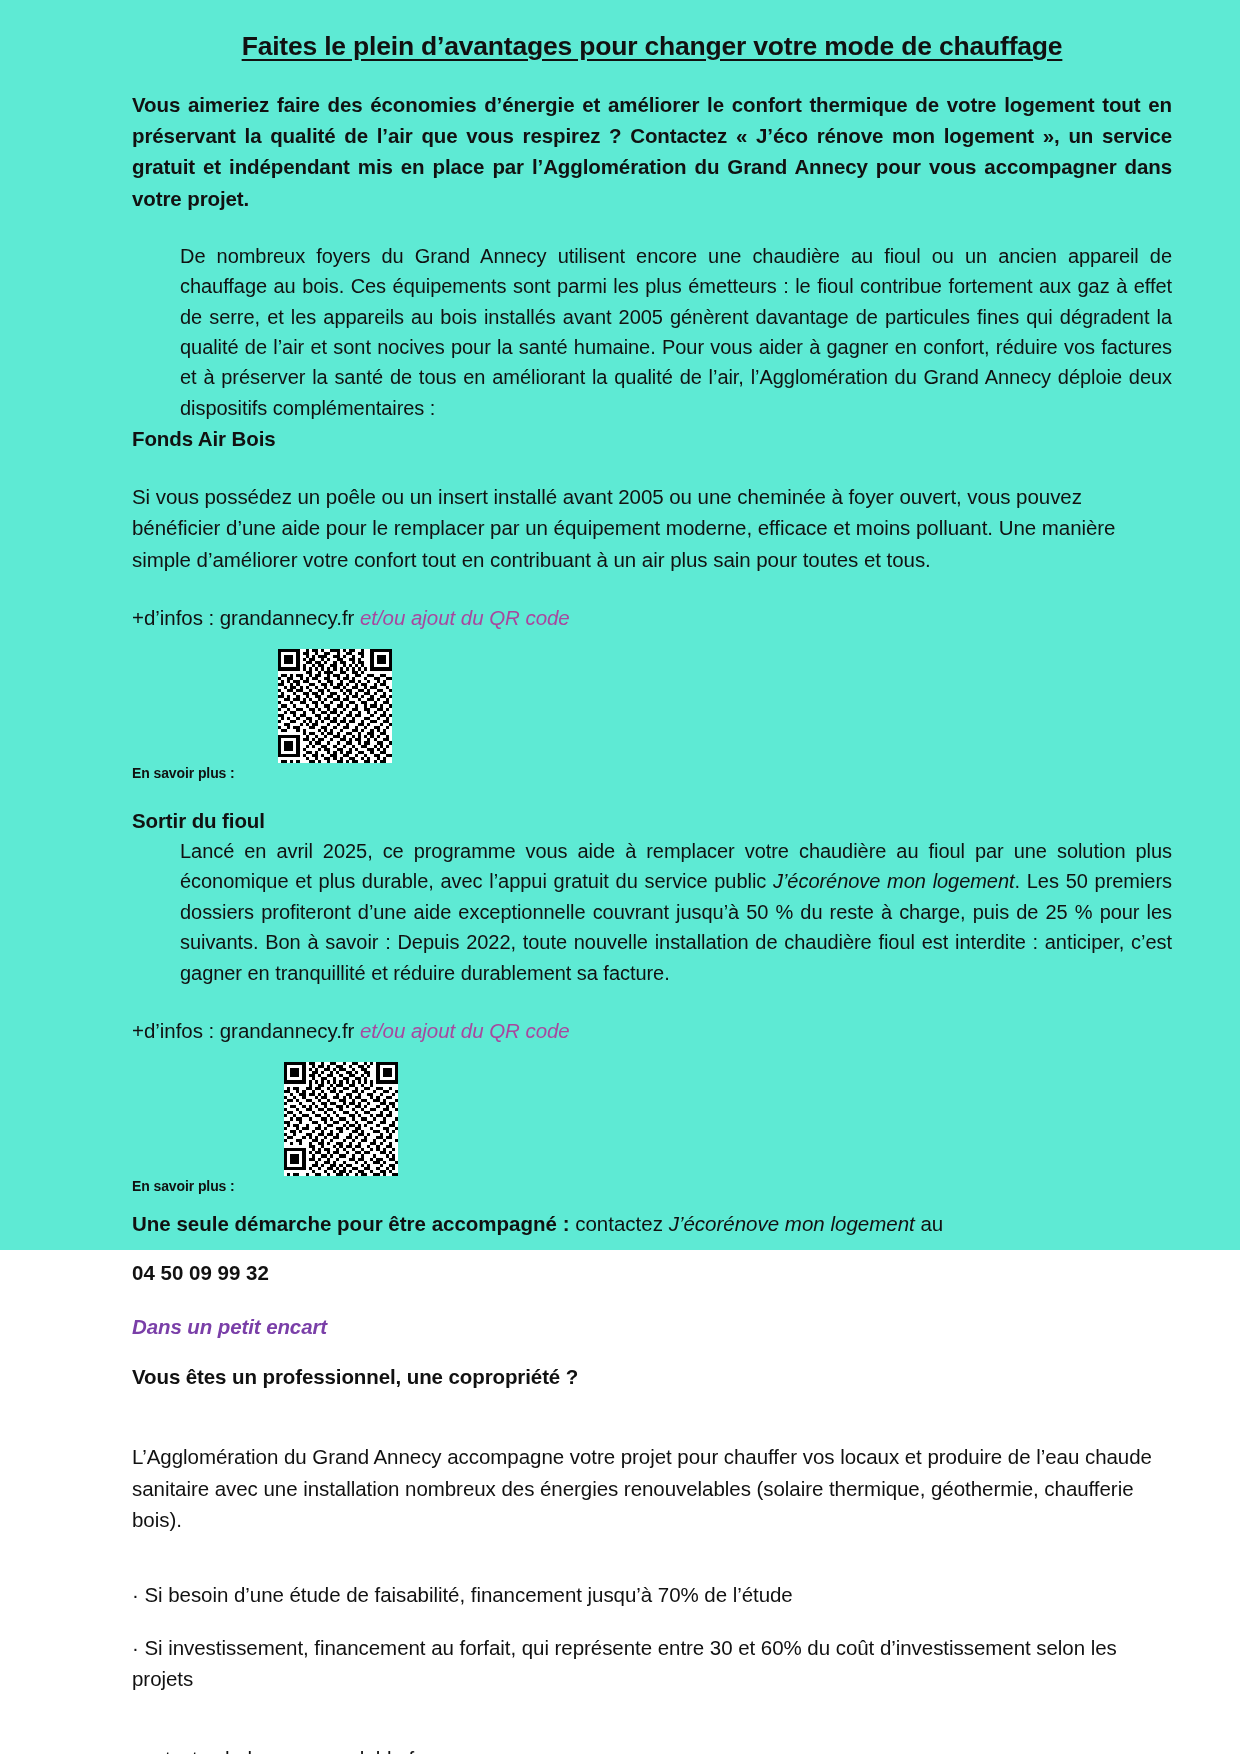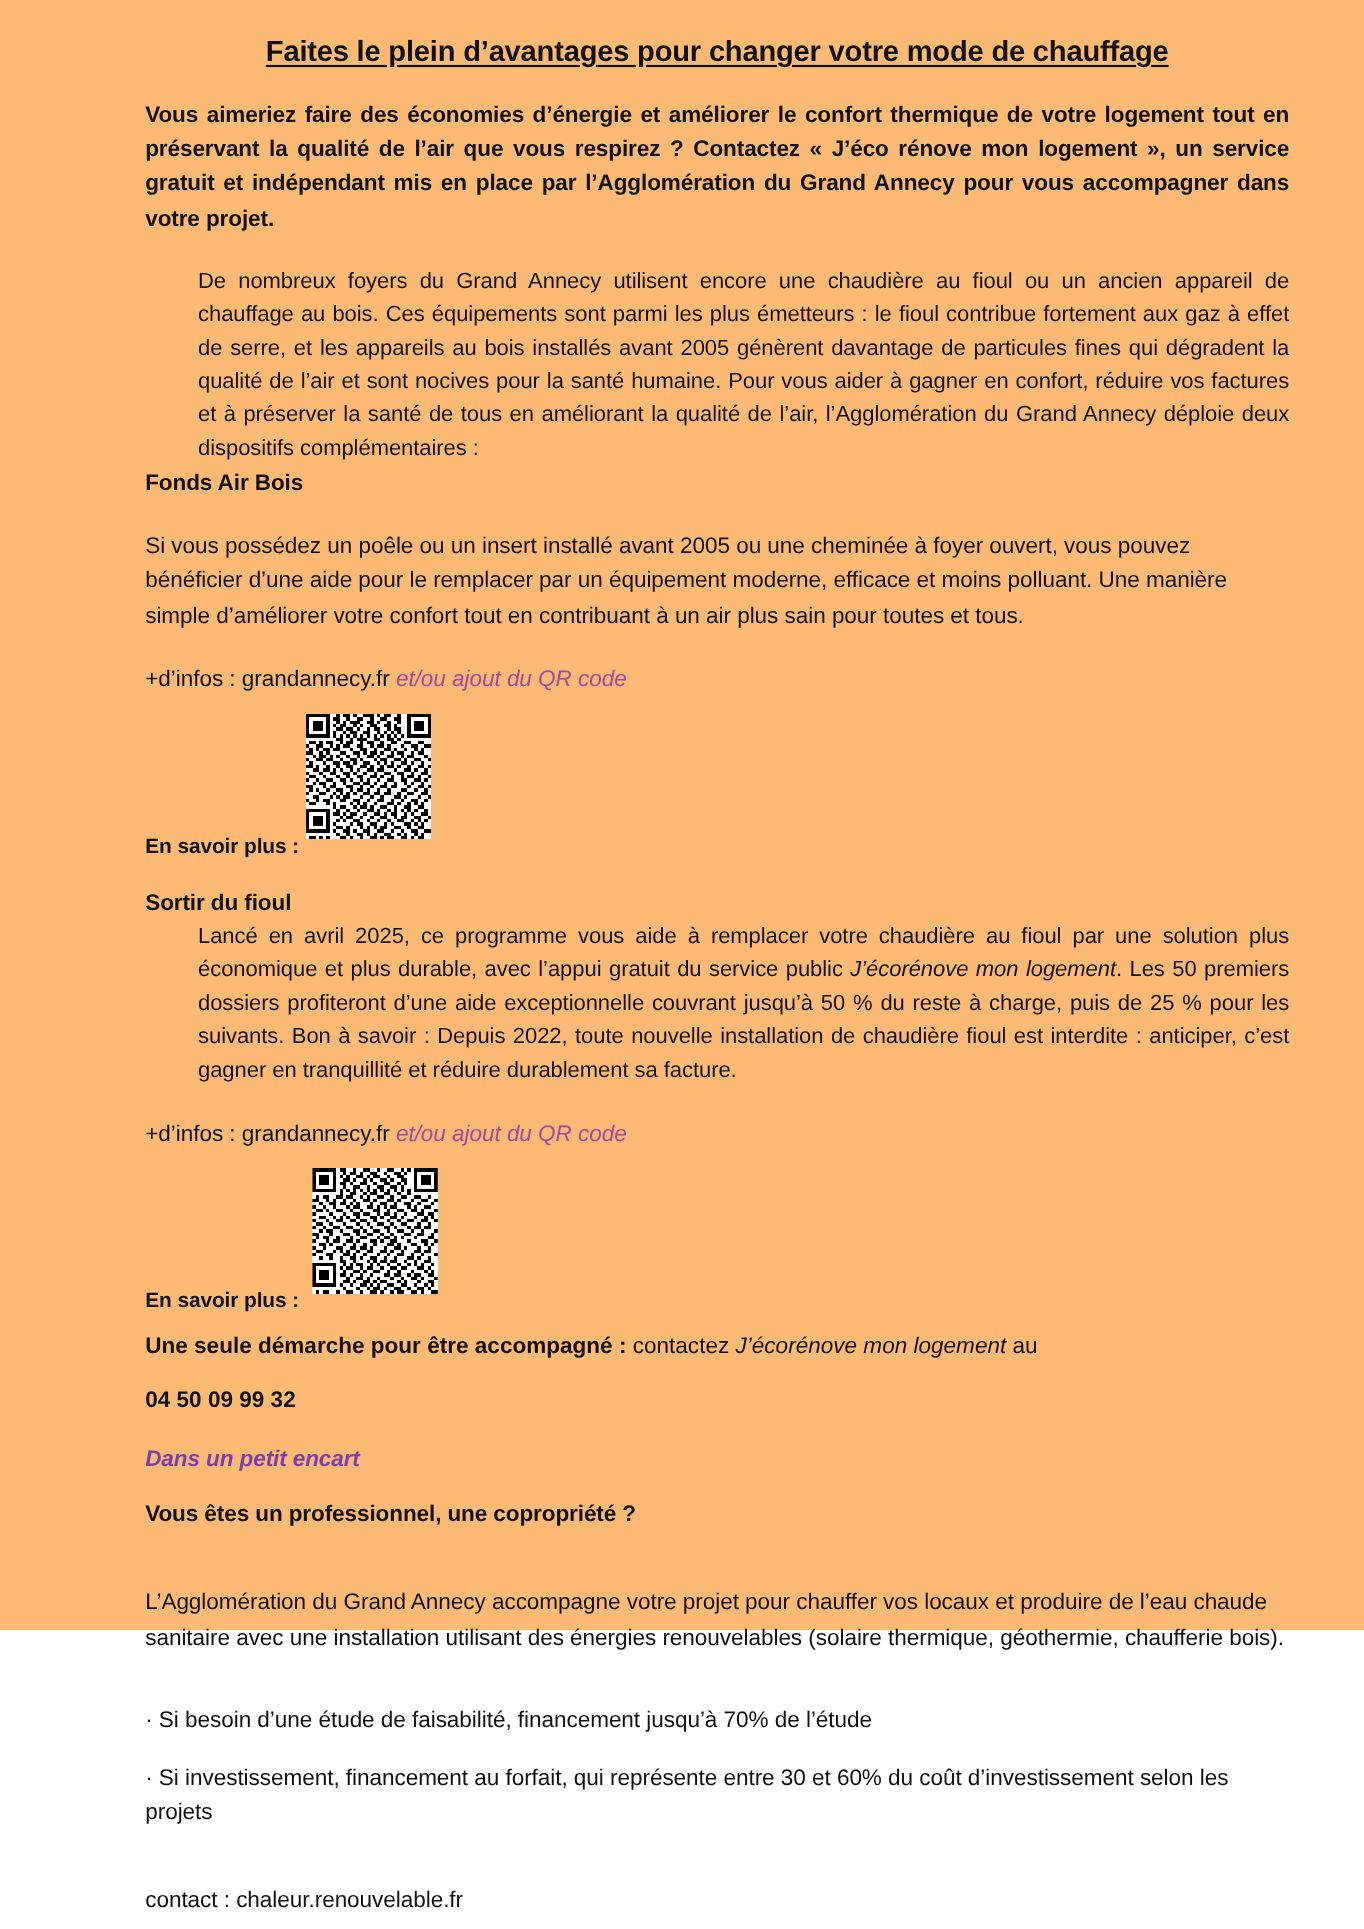--- a/index.html
+++ b/index.html
@@ -10,22 +10,22 @@
   body {
     width: 1240px;
     height: 1754px;
     font-family: "Liberation Sans", sans-serif;
     color: #111111;
     overflow: hidden;
   }
   .page {
     position: relative;
     width: 1240px;
-    height: 1482px;
-    background: #fdba74;
+    height: 1250px;
+    background: #5eead4;
     box-sizing: border-box;
     padding: 22px 68px 0 132px;
   }
   .doc-title {
     font-size: 26.5px;
     font-weight: 700;
     text-align: center;
     text-decoration: underline;
     text-underline-offset: 4px;
     letter-spacing: -0.2px;
@@ -108,21 +108,21 @@
     left: 146px;
     top: 0;
     width: 114px;
     height: 122px;
   }
   .qr-code svg { display: block; width: 100%; height: 100%; }
   .qr-label {
     position: absolute;
     left: 0;
     bottom: 2px;
-    font-size: 19px;
+    font-size: 14px;
     font-weight: 700;
     letter-spacing: -0.1px;
     text-align: center;
   }
   .bullet-line {
     font-size: 20.5px;
     font-weight: 400;
     line-height: 1.52;
     letter-spacing: -0.05px;
   }
@@ -1025,21 +1025,21 @@
   <div class="gap-l"></div>
 
   <p class="encart">Dans un petit encart</p>
 
   <div class="gap-m"></div>
 
   <p class="subhead">Vous êtes un professionnel, une copropriété ?</p>
 
   <div class="gap-m"></div>
 
-  <p class="body-left">L’Agglomération du Grand Annecy accompagne votre projet pour chauffer vos locaux et produire de l’eau chaude sanitaire avec une installation utilisant des énergies renouvelables (solaire thermique, géothermie, chaufferie bois).</p>
+  <p class="body-left">L’Agglomération du Grand Annecy accompagne votre projet pour chauffer vos locaux et produire de l’eau chaude sanitaire avec une installation nombreux des énergies renouvelables (solaire thermique, géothermie, chaufferie bois).</p>
 
   <div class="gap-m"></div>
 
 
   <div class="gap-m"></div>
 
   <p class="bullet-line">· Si besoin d’une étude de faisabilité, financement jusqu’à 70% de l’étude</p>
 
   <div class="gap-m"></div>
 

